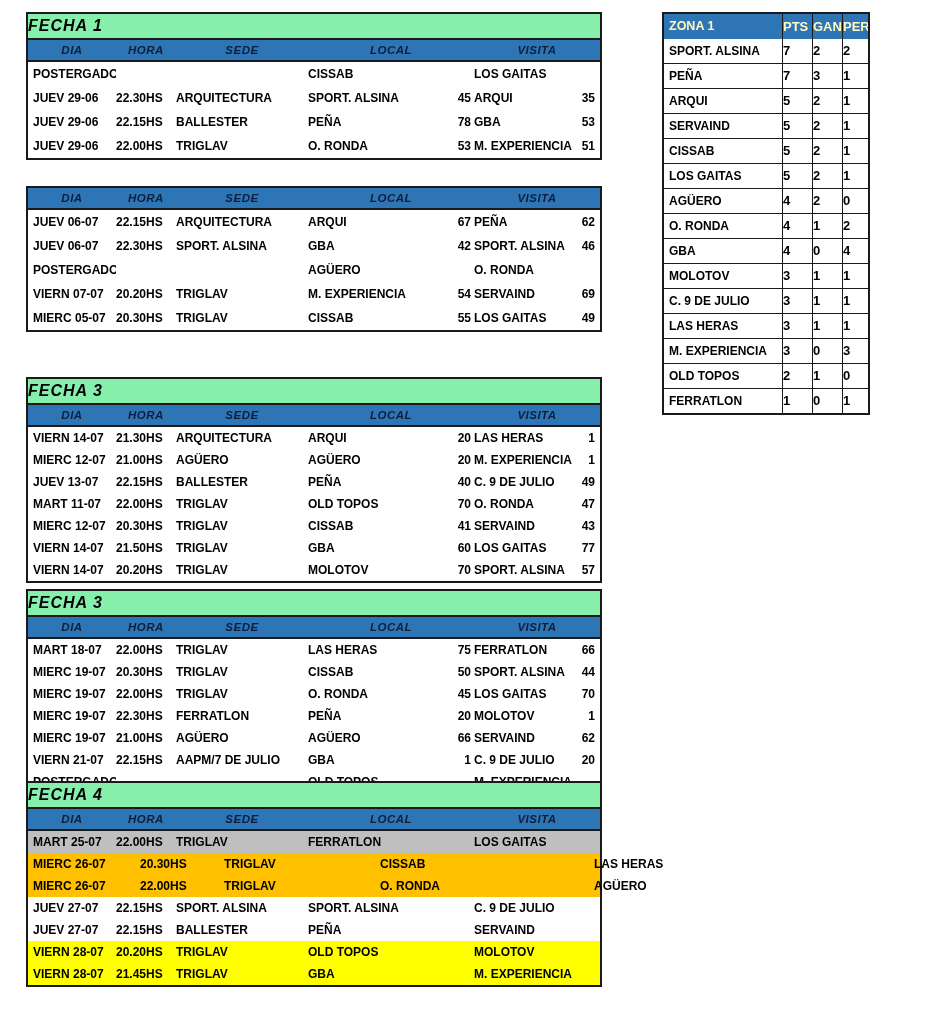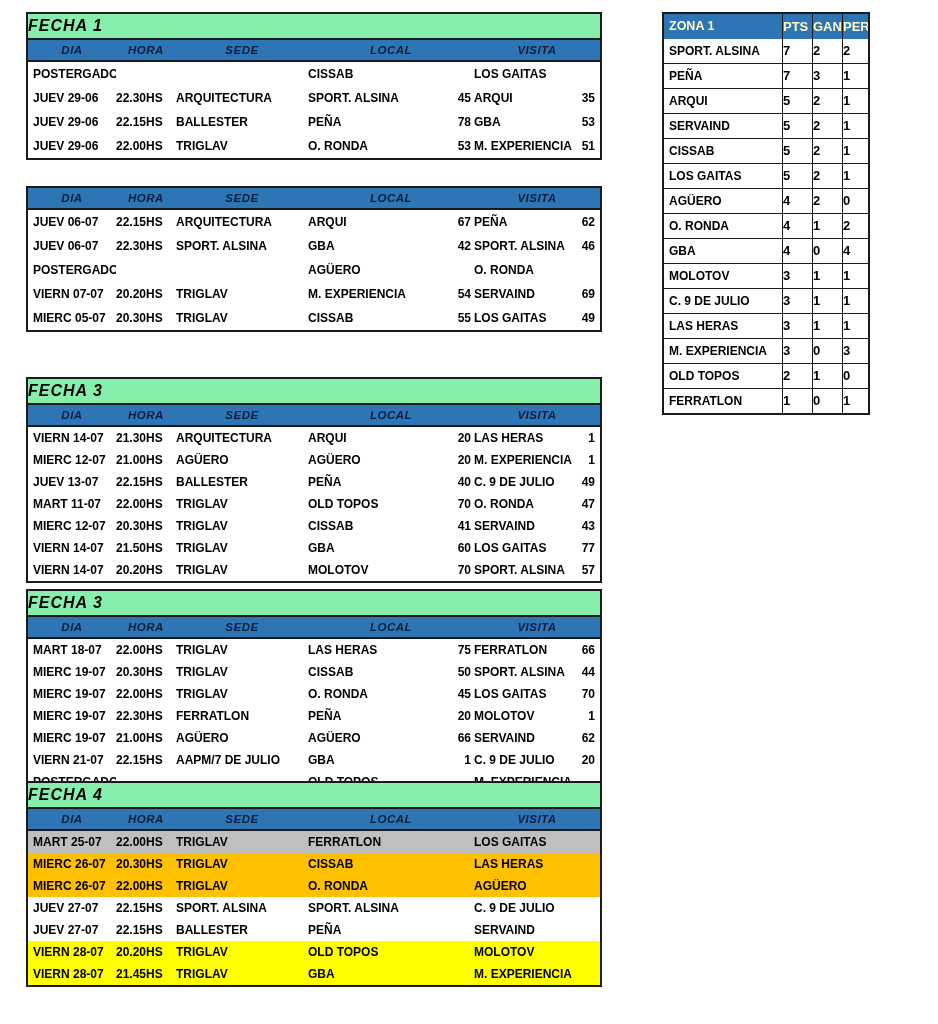--- a/index.html
+++ b/index.html
@@ -46,21 +46,21 @@
   }
   .cell { white-space: nowrap; overflow: hidden; }
   .c-dia   { padding-left: 5px; }
   .c-hora  { }
   .c-sede  { }
   .c-local { }
   .c-score { text-align: right; padding-right: 3px; }
   .c-s2    { padding-right: 5px; }
   .bg-white  { background: #ffffff; }
   .bg-gray   { background: var(--row-gray, #BFBFBF); }
-  .bg-orange { background: var(--row-orange, #FFC000); }
+  .bg-orange { background: var(--row-orange, #FFC000); gap: 24px; }
   .bg-yellow { background: var(--row-yellow, #FFFF00); }
 
   
   .standings {
     position: absolute;
     left: 662px; top: 12px; width: 208px;
     border: 2px solid var(--border, #1a1a1a);
     background: #fff;
     box-sizing: border-box;
   }

